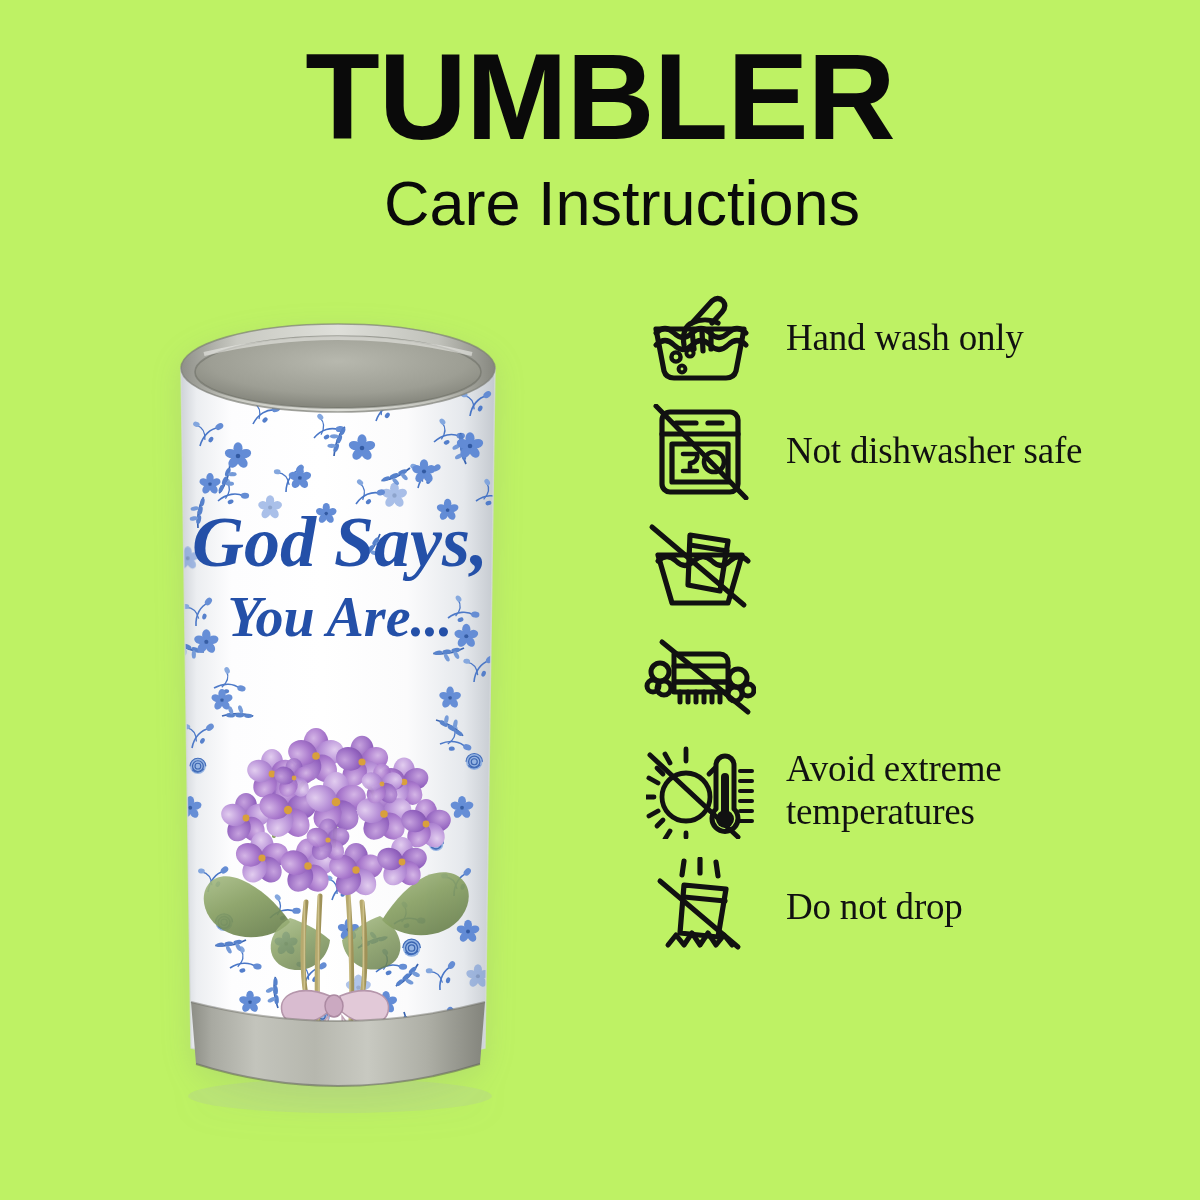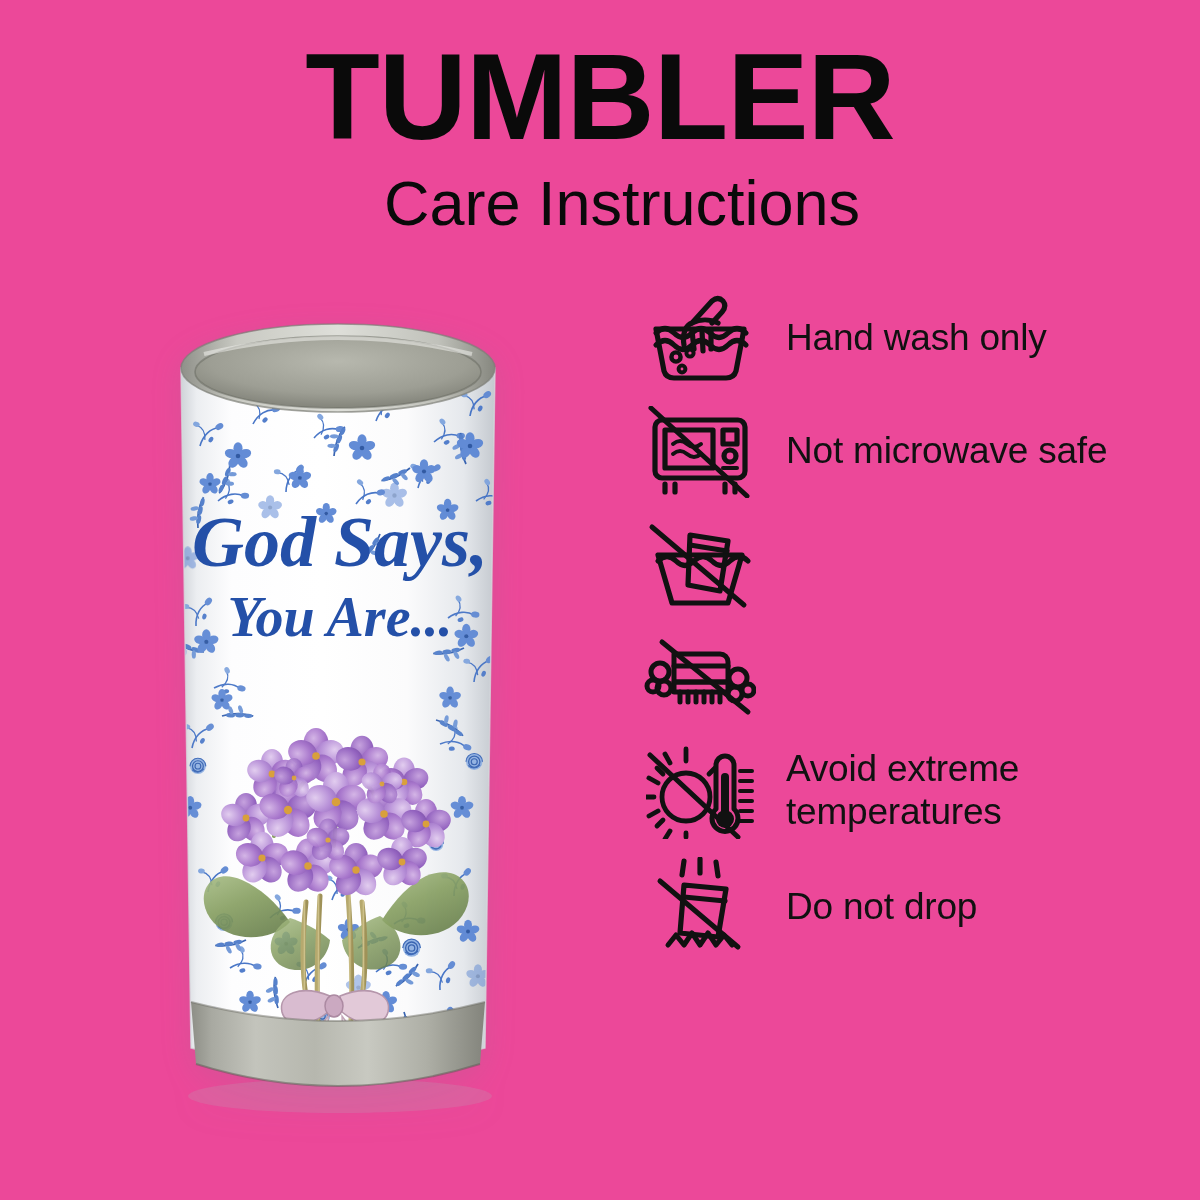--- a/index.html
+++ b/index.html
@@ -9,21 +9,21 @@
     height: 1200px;
     background: #ffffff;
     font-family: "Liberation Sans", sans-serif;
     overflow: hidden;
   }
 
   #page {
     position: relative;
     width: 1200px;
     height: 1200px;
-    background: #ec4899;
+    background: #bef264;
   }
 
   
   #header {
     position: absolute;
     top: 36px;
     left: 0;
     width: 1200px;
     text-align: center;
   }
@@ -88,21 +88,21 @@
     width: 128px;
     height: 104px;
     display: flex;
     align-items: center;
     justify-content: center;
   }
 
   .care-icon svg { display: block; }
 
   .care-label {
-    font-family: Liberation Sans, sans-serif;
+    font-family: Liberation Serif, serif;
     font-size: 37px;
     font-weight: 400;
     line-height: 1.16;
     color: #111111;
     padding-left: 22px;
     letter-spacing: -0.2px;
   }
 
   .care-label .l2 { display: block; }
 </style>
@@ -533,41 +533,40 @@
           <circle cx="28" cy="64" r="4.6" fill="none" stroke="#111111" stroke-width="4.4"></circle>
           <circle cx="42" cy="60" r="3.6" fill="none" stroke="#111111" stroke-width="4"></circle>
           <circle cx="34" cy="76" r="3.4" fill="none" stroke="#111111" stroke-width="4"></circle>
         </svg>
       </div>
       <div class="care-label">
         <span>Hand wash only</span>
       </div>
     </div>
 
-
     <div class="care-row">
       <div class="care-icon">
-        <svg width="106" height="92" viewBox="0 0 106 92">
+        <svg width="100" height="96" viewBox="0 0 100 96">
           <g fill="none" stroke="#111111" stroke-width="5.2" stroke-linecap="round" stroke-linejoin="round">
-            <rect x="8" y="14" width="90" height="58" rx="7"></rect>
-            <rect x="18" y="24" width="48" height="38"></rect>
-            <rect x="76" y="24" width="14" height="14"></rect>
-            <circle cx="83" cy="50" r="6"></circle>
-            <path d="M76,62 L90,62" stroke-width="4"></path>
-            <path d="M18,78 L18,86 M28,78 L28,86 M78,78 L78,86 M88,78 L88,86"></path>
-            <path d="M26,38 q7,-6 14,0 t14,0" stroke-width="4"></path>
-            <path d="M26,48 q7,-6 14,0 t14,0" stroke-width="4"></path>
-          </g>
-          <path d="M4,2 L100,90" stroke="#111111" stroke-width="5" stroke-linecap="round"></path>
+            <rect x="12" y="8" width="76" height="80" rx="8"></rect>
+            <path d="M12,30 L88,30"></path>
+            <path d="M26,19 L46,19"></path>
+            <path d="M58,19 L72,19"></path>
+            <rect x="22" y="40" width="56" height="38"></rect>
+            <path d="M33,50 h14 a7,7 0 0 1 -7,9 v8 M33,67 h14" stroke-width="4.6"></path>
+            <circle cx="64" cy="58" r="10" stroke-width="4.6"></circle>
+          </g>
+          <path d="M6,2 L96,94" stroke="#111111" stroke-width="5" stroke-linecap="round"></path>
         </svg>
       </div>
       <div class="care-label">
-        <span>Not microwave safe</span>
+        <span>Not dishwasher safe</span>
       </div>
     </div>
+
 
     <div class="care-row">
       <div class="care-icon">
         <svg width="104" height="92" viewBox="0 0 104 92">
           <g fill="none" stroke="#111111" stroke-width="5.2" stroke-linecap="round" stroke-linejoin="round">
             <path d="M10,36 L94,36 L80,84 L24,84 Z"></path>
             <path d="M10,42 q9,-9 18,0 t18,0 t18,0 t18,0 t18,0"></path>
             <path d="M42,16 L80,22 L72,72 L40,66 Z"></path>
             <path d="M42,26 L79,32"></path>
           </g>

